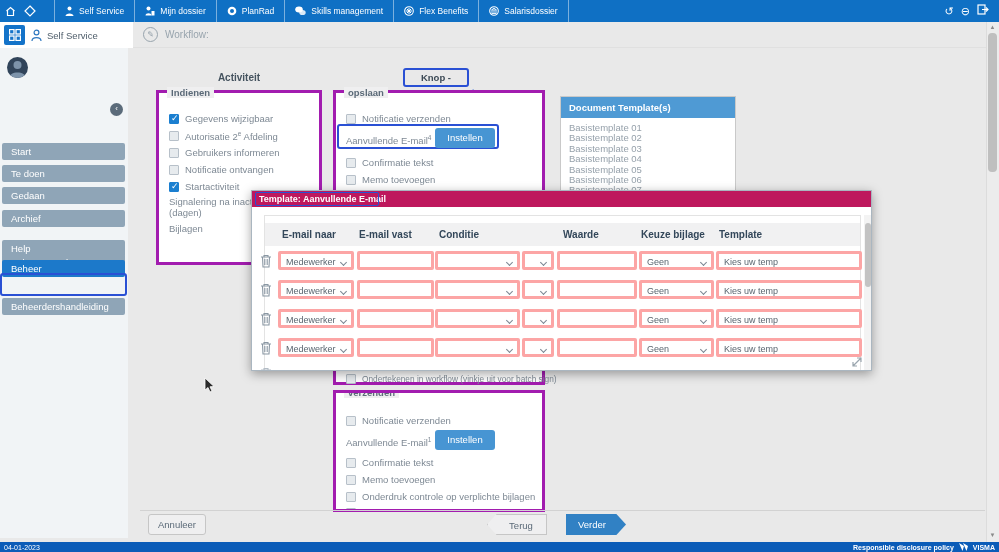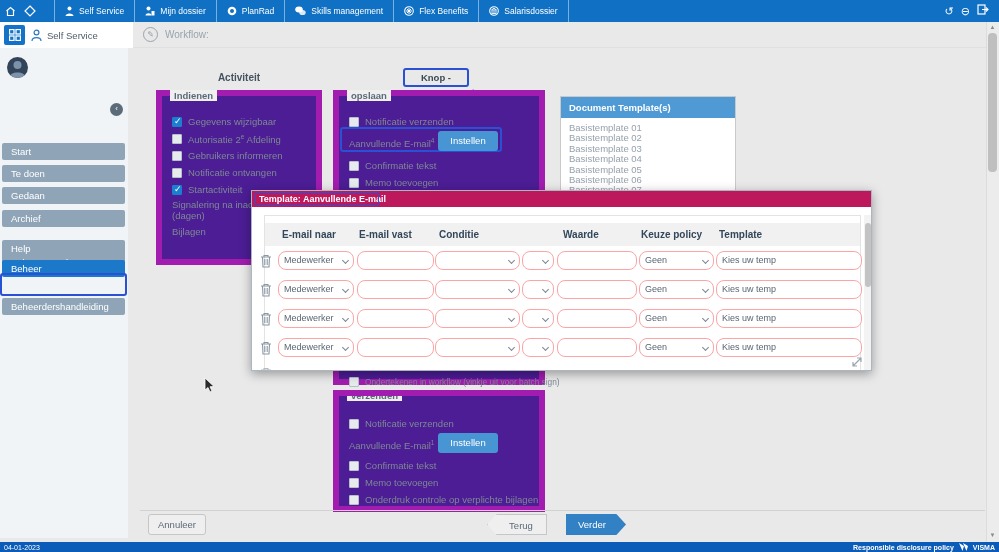--- a/index.html
+++ b/index.html
@@ -28,21 +28,21 @@
 
   
   .sidebar { left:0; top:48px; width:128px; height:490px; background:#f1f4f6; }
   .avatar { left:7px; top:57px; width:21px; height:21px; border-radius:50%; background:#31445a; overflow:hidden; }
   .collapse { left:110px; top:103px; width:13px; height:13px; border-radius:50%; background:#5b6b7a; color:#fff; font-size:8px; line-height:12px; text-align:center; cursor:pointer; }
   .sbtn { left:2px; width:123px; height:17px; background:#8fa5b7; border-radius:2px; color:#fff; font-size:9.5px; line-height:17px; padding-left:9px; cursor:pointer; white-space:nowrap; overflow:hidden; }
   .sbtn.active { background:#1c79ca; }
   .anno { border:2px solid #2a50d4; border-radius:3px; pointer-events:none; }
 
   
-  .fset { background:#4c1d95; border:6px solid #a21caf; }
+  .fset { background:#ffffff; border:3px solid #a21caf; }
   .legend { position:absolute; top:-6px; left:8px; background:#efeff0; padding:0 4px; font-size:9.5px; font-weight:bold; color:#5b6a78; }
   .cbrow { position:absolute; display:flex; align-items:center; gap:6px; font-size:9.5px; color:#7e8994; white-space:nowrap; }
   .cb { width:10px; height:10px; min-width:10px; border:1px solid #b7c0c9; background:#e7ebee; border-radius:1px; position:relative; cursor:pointer; }
   .cb.on { background:#1b7fd0; border-color:#1b7fd0; }
   .cb.on::after { content:"✓"; position:absolute; left:1px; top:-2px; color:#fff; font-size:9px; }
   .lbl { font-size:9.5px; color:#7e8994; white-space:nowrap; }
   sup { font-size:6.5px; }
 
   .btn-blue { background:#4795d3; color:#fff; border-radius:3px; font-size:9.5px; text-align:center; cursor:pointer; border:none; }
 
@@ -53,21 +53,21 @@
   .docpanel li { font-size:9.5px; color:#96a1ab; line-height:10.4px; cursor:pointer; }
 
   
   .modal { left:251px; top:190px; width:621px; height:181px; background:#fff; border:1px solid #aab6c0; box-shadow:0 3px 10px rgba(0,0,0,.35); overflow:hidden; }
   .mtitle { height:16px; background:#be185d; position:relative; }
   .mtitle .t { position:absolute; left:7px; top:0; line-height:16px; color:#fff; font-weight:bold; font-size:9px; }
   .mtitle .anno2 { position:absolute; left:3px; top:1px; width:124px; height:14px; border:1.5px solid #2a50d4; border-radius:2px; }
   .panel { position:absolute; left:12px; top:24px; width:597px; height:157px; background:#fff; border:1px solid #e3e3e3; }
   .thead { position:absolute; left:13px; top:32px; width:595px; height:23px; background:#f1f1f2; }
   .th { position:absolute; top:32px; height:23px; line-height:23px; font-size:10px; font-weight:bold; color:#33475a; }
-  .sel, .inp { position:absolute; height:19px; background:#fff; border:1px solid #fca5a5; border-radius:8px; font-size:9px; color:#5a6670; line-height:17px; padding:0 13px 0 5px; overflow:hidden; white-space:nowrap; cursor:pointer; }
+  .sel, .inp { position:absolute; height:19px; background:#fff; border:3px solid #fca5a5; border-radius:2px; font-size:9px; color:#5a6670; line-height:17px; padding:0 13px 0 5px; overflow:hidden; white-space:nowrap; cursor:pointer; }
   .inp { cursor:text; padding-right:5px; }
   .chev { position:absolute; right:5px; top:6px; width:5px; height:5px; border-right:1.3px solid #7a8692; border-bottom:1.3px solid #7a8692; transform:rotate(45deg); }
   .trash { position:absolute; width:12px; height:14px; cursor:pointer; }
   .mscroll { position:absolute; left:612px; top:24px; width:8px; height:157px; background:#f3f3f3; }
   .mthumb { position:absolute; left:613px; top:32px; width:6px; height:64px; background:#c3c3c3; border-radius:3px; }
 
   
   .actbar-line { left:140px; top:510px; width:845px; height:0; border-top:1px solid #d2d2d2; }
   .btn-plain { background:#efeff0; border:1px solid #c6c6c6; border-radius:3px; color:#5b6a78; font-size:9.5px; text-align:center; cursor:pointer; }
   .terug { left:487px; top:514px; width:60px; height:21px; line-height:21px; background:#efeff0; border:1px solid #c6c6c6; color:#5b6a78; font-size:9.5px; text-align:center; clip-path:polygon(0 50%, 16% 0, 100% 0, 100% 100%, 16% 100%); padding-left:8px; cursor:pointer; }
@@ -305,21 +305,21 @@
   <div class="mtitle">
     <span class="t">Template: Aanvullende E-mail</span>
     <span class="anno2"></span>
   </div>
   <div class="panel"></div>
   <div class="thead"></div>
   <span class="th" style="left:30px">E-mail naar</span>
   <span class="th" style="left:107px">E-mail vast</span>
   <span class="th" style="left:187px">Conditie</span>
   <span class="th" style="left:311px">Waarde</span>
-  <span class="th" style="left:389px">Keuze policy</span>
+  <span class="th" style="left:389px">Keuze bijlage</span>
   <span class="th" style="left:467px">Template</span>
 
   <svg class="trash" style="left:8px;top:63px" viewBox="0 0 12 14">
       <path d="M1 3 H11 M4 3 V1.5 H8 V3 M2.5 3 L3 13 H9 L9.5 3 M4.8 5 V11 M7.2 5 V11" fill="none" stroke="#8a97a3" stroke-width="1.1"></path>
     </svg>
   <div class="sel" style="left:26px;top:60px;width:76px"><span>Medewerker</span><span class="chev"></span></div>
   <div class="inp" style="left:105px;top:60px;width:77px"></div>
   <div class="sel" style="left:183px;top:60px;width:85px"><span></span><span class="chev"></span></div>
   <div class="sel" style="left:270px;top:60px;width:32px">
       <span class="chev"></span>

